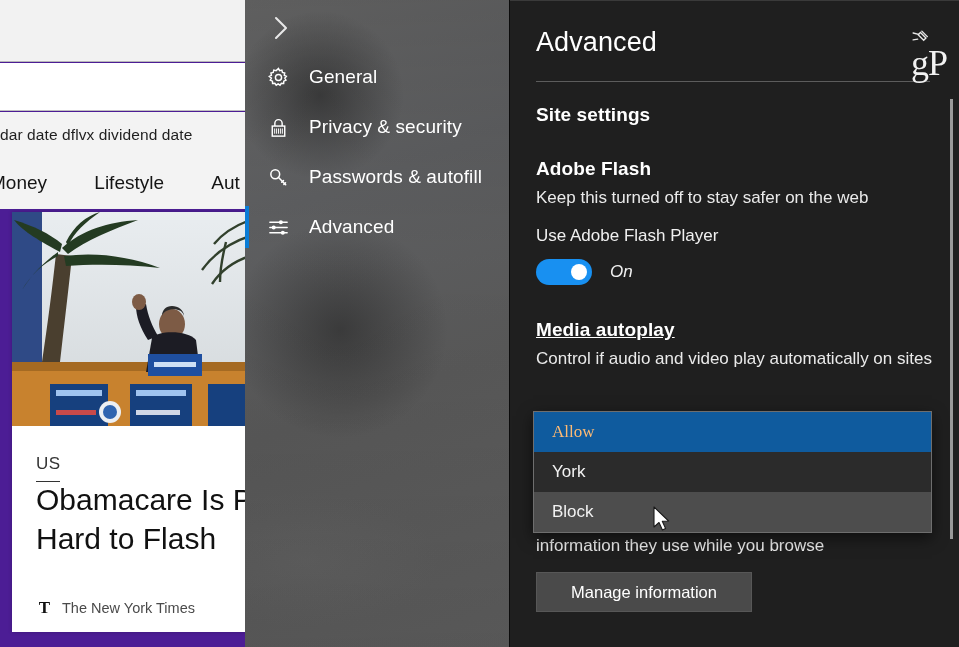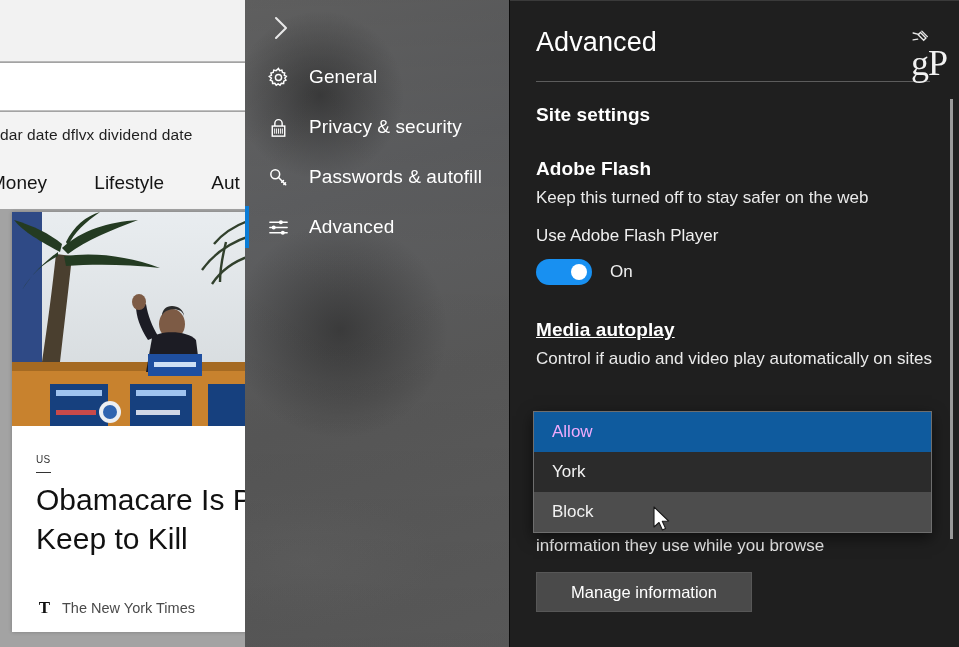--- a/index.html
+++ b/index.html
@@ -16,21 +16,21 @@
     position: relative;
     width: 959px; height: 647px;
     overflow: hidden;
     background: #1b1b1b;
   }
 
   
   #page-behind {
     position: absolute; left: 0; top: 0;
     width: 250px; height: 647px;
-    background: #a3a3a3;
+    background: #4c1d95;
     overflow: hidden;
     filter: blur(0.6px);
   }
   .bh-toolbar {
     position: absolute; left: 0; top: 0; width: 250px; height: 62px;
     background: #f2f2f2;
     border-bottom: 1px solid #b8b8b8;
   }
   .bh-urlbar {
     position: absolute; left: 0; top: 63px; width: 250px; height: 48px;
@@ -68,21 +68,21 @@
     overflow: hidden;
   }
   .bh-photo {
     position: absolute; left: 0; top: 0; width: 238px; height: 214px;
     overflow: hidden;
     background: #cfd3d6;
   }
   .bh-photo svg { display: block; }
   .bh-kicker {
     position: absolute; left: 24px; top: 242px;
-    font-size: 10px; color: #333; letter-spacing: .4px;
+    font-size: 17px; color: #333; letter-spacing: .4px;
     border-bottom: 1.4px solid #333; padding-bottom: 7px;
   }
   .bh-head {
     position: absolute; left: 24px; top: 268px; width: 260px;
     font-size: 30px; line-height: 39px; color: #111;
     font-weight: 400; white-space: nowrap;
   }
   .bh-source {
     position: absolute; left: 24px; bottom: 16px;
     font-size: 14.5px; color: #4a4a4a;
@@ -199,40 +199,40 @@
     width: 56px; height: 26px; border-radius: 13px;
     background: #1890f1;
     position: relative;
     flex: none;
   }
   .toggle .knob {
     position: absolute; right: 5px; top: 5px;
     width: 16px; height: 16px; border-radius: 50%;
     background: #ffffff;
   }
-  .toggle-state { font-size: 17px; color: #f0f0f0; }
+  .toggle-state { font-size: 17px; color: #f0f0f0; font-style: italic; }
 
   
   .combo-open {
     position: absolute; left: 533px; top: 411px;
     width: 399px; height: 122px;
     background: #2b2b2b;
     border: 1px solid #6e6e6e;
     box-shadow: 0 5px 14px rgba(0,0,0,.55);
     z-index: 20;
     overflow: hidden;
   }
   .combo-opt {
     height: 40px;
     display: flex; align-items: center;
     padding-left: 18px;
     font-size: 17px; color: #f2f2f2;
     background: #2b2b2b;
   }
-  .combo-opt.sel   { background: #0f5b9e; color: #f0abfc; }
+  .combo-opt.sel   { background: #0f5b9e; color: #fdba74; font-family: Liberation Serif, serif; }
   .combo-opt.hover { background: #4d4d4d; }
 
   .cursor {
     position: absolute; left: 653px; top: 506px;
     z-index: 40;
     pointer-events: none;
   }
 
   .perm-sub {
     position: absolute; left: 26px; top: 532px;
@@ -335,21 +335,21 @@
 
             <rect x="136" y="142" width="54" height="22" fill="#1f4fa0"></rect>
             <rect x="142" y="150" width="42" height="5" fill="#cfe0f5"></rect>
           </g>
         </svg>
       </div>
 
       <div class="bh-kicker">US</div>
       <div class="bh-head">
         <div>Obamacare Is Pr</div>
-        <div>Keep to Kill</div>
+        <div>Hard to Flash</div>
       </div>
       <div class="bh-source">
         <span class="nyt-mark">T</span>
         <span>The New York Times</span>
       </div>
     </div>
   </div>
 
   <div id="settings-nav"></div>
 

